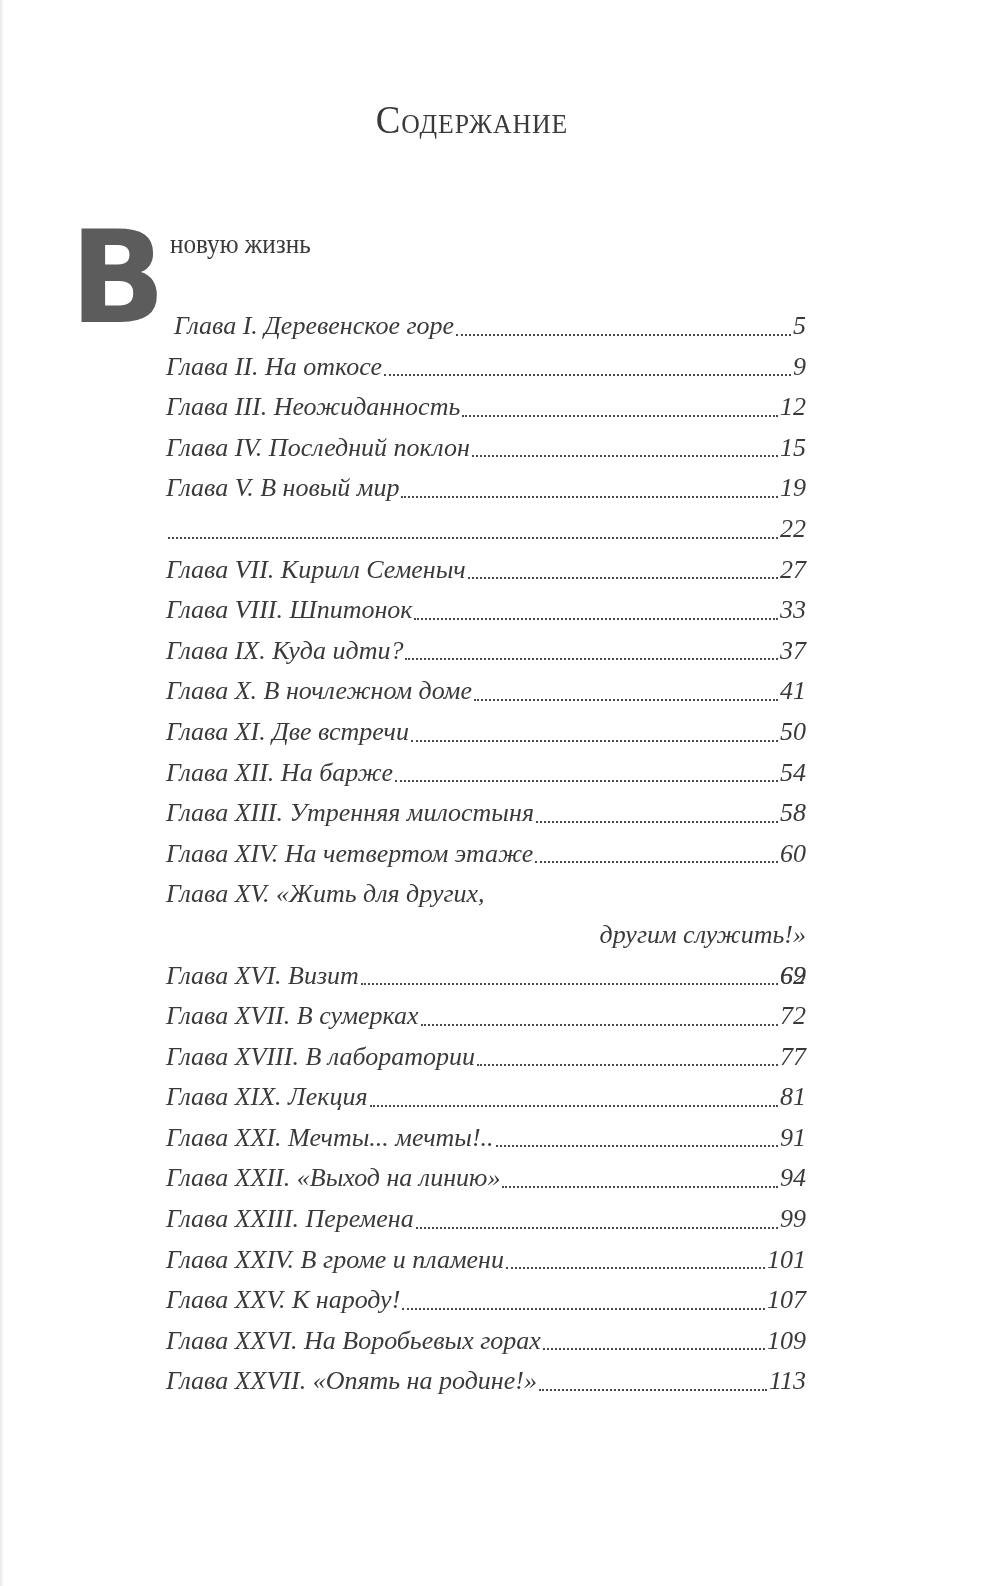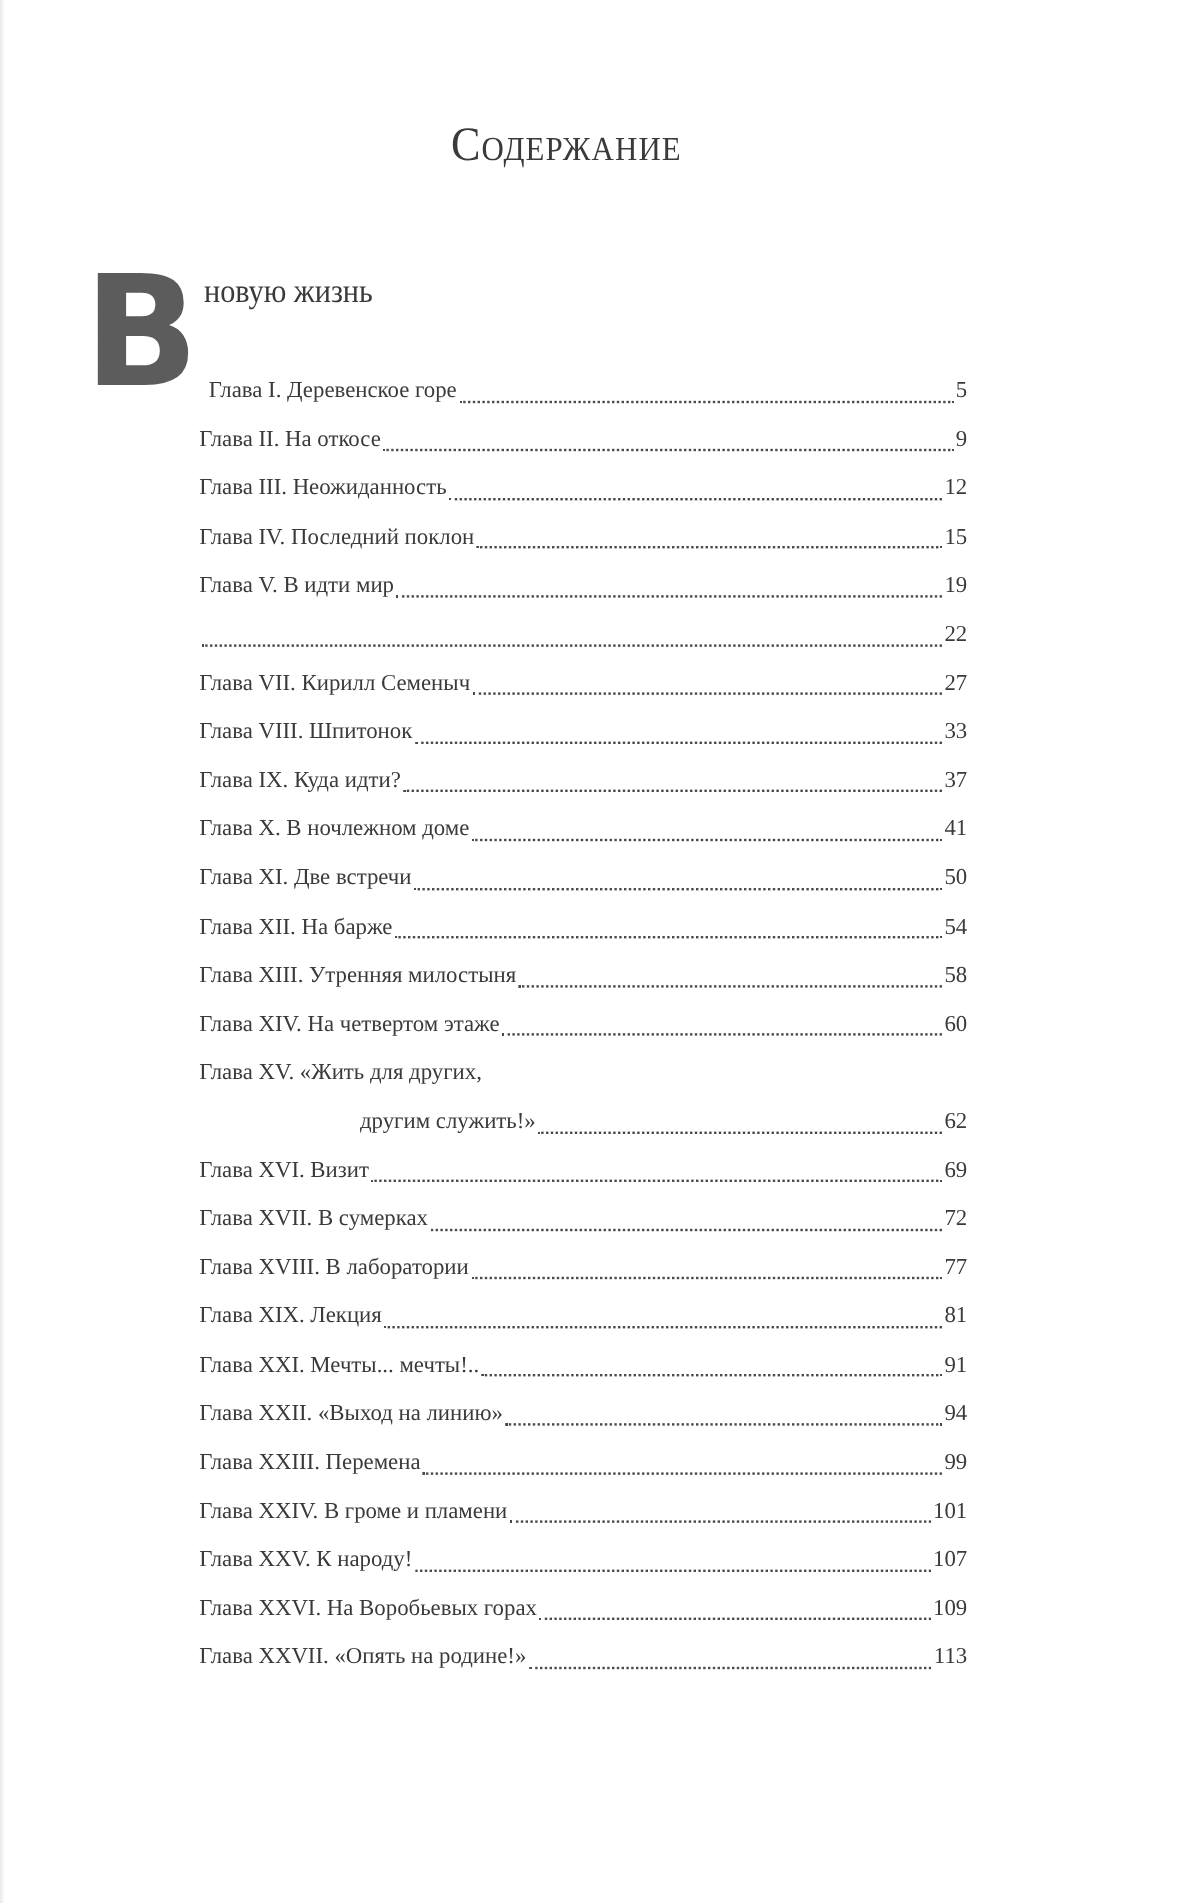--- a/index.html
+++ b/index.html
@@ -60,23 +60,24 @@
     .toc {
       position: absolute;
       left: 166px;
       top: 306px;
       width: 640px;
     }
     .toc-entry {
       display: flex;
       align-items: flex-end;
       height: 40.6px;
-      font-size: 19px;
+      font-size: 26px;
       line-height: 40.6px;
       white-space: nowrap;
+      font-style: italic;
     }
     .toc-entry.first {
       padding-left: 8px;
     }
     .toc-entry .label {
       flex: 0 0 auto;
       transform-origin: left center;
     }
     .toc-entry .dots {
       flex: 1 1 auto;
@@ -95,20 +96,21 @@
     }
     .toc-entry .page {
       flex: 0 0 auto;
       text-align: right;
     }
     .toc-entry.multiline-first .dots::after {
       display: none;
     }
     .toc-entry.continuation {
       padding-left: 134px;
+      flex-direction: column;
     }
   </style>
 </head>
 <body>
 
 <div class="page-edge"></div>
 
 <div class="page-title">Содержание</div>
 
 <div class="drop-cap">В</div>
@@ -129,21 +131,21 @@
     <span class="label">Глава III. Неожиданность</span>
     <span class="dots"></span>
     <span class="page">12</span>
   </div>
   <div class="toc-entry">
     <span class="label">Глава IV. Последний поклон</span>
     <span class="dots"></span>
     <span class="page">15</span>
   </div>
   <div class="toc-entry">
-    <span class="label">Глава V. В идти мир</span>
+    <span class="label">Глава V. В новый мир</span>
     <span class="dots"></span>
     <span class="page">19</span>
   </div>
   <div class="toc-entry">
     <span class="dots"></span>
     <span class="page">22</span>
   </div>
   <div class="toc-entry">
     <span class="label">Глава VII. Кирилл Семеныч</span>
     <span class="dots"></span>

